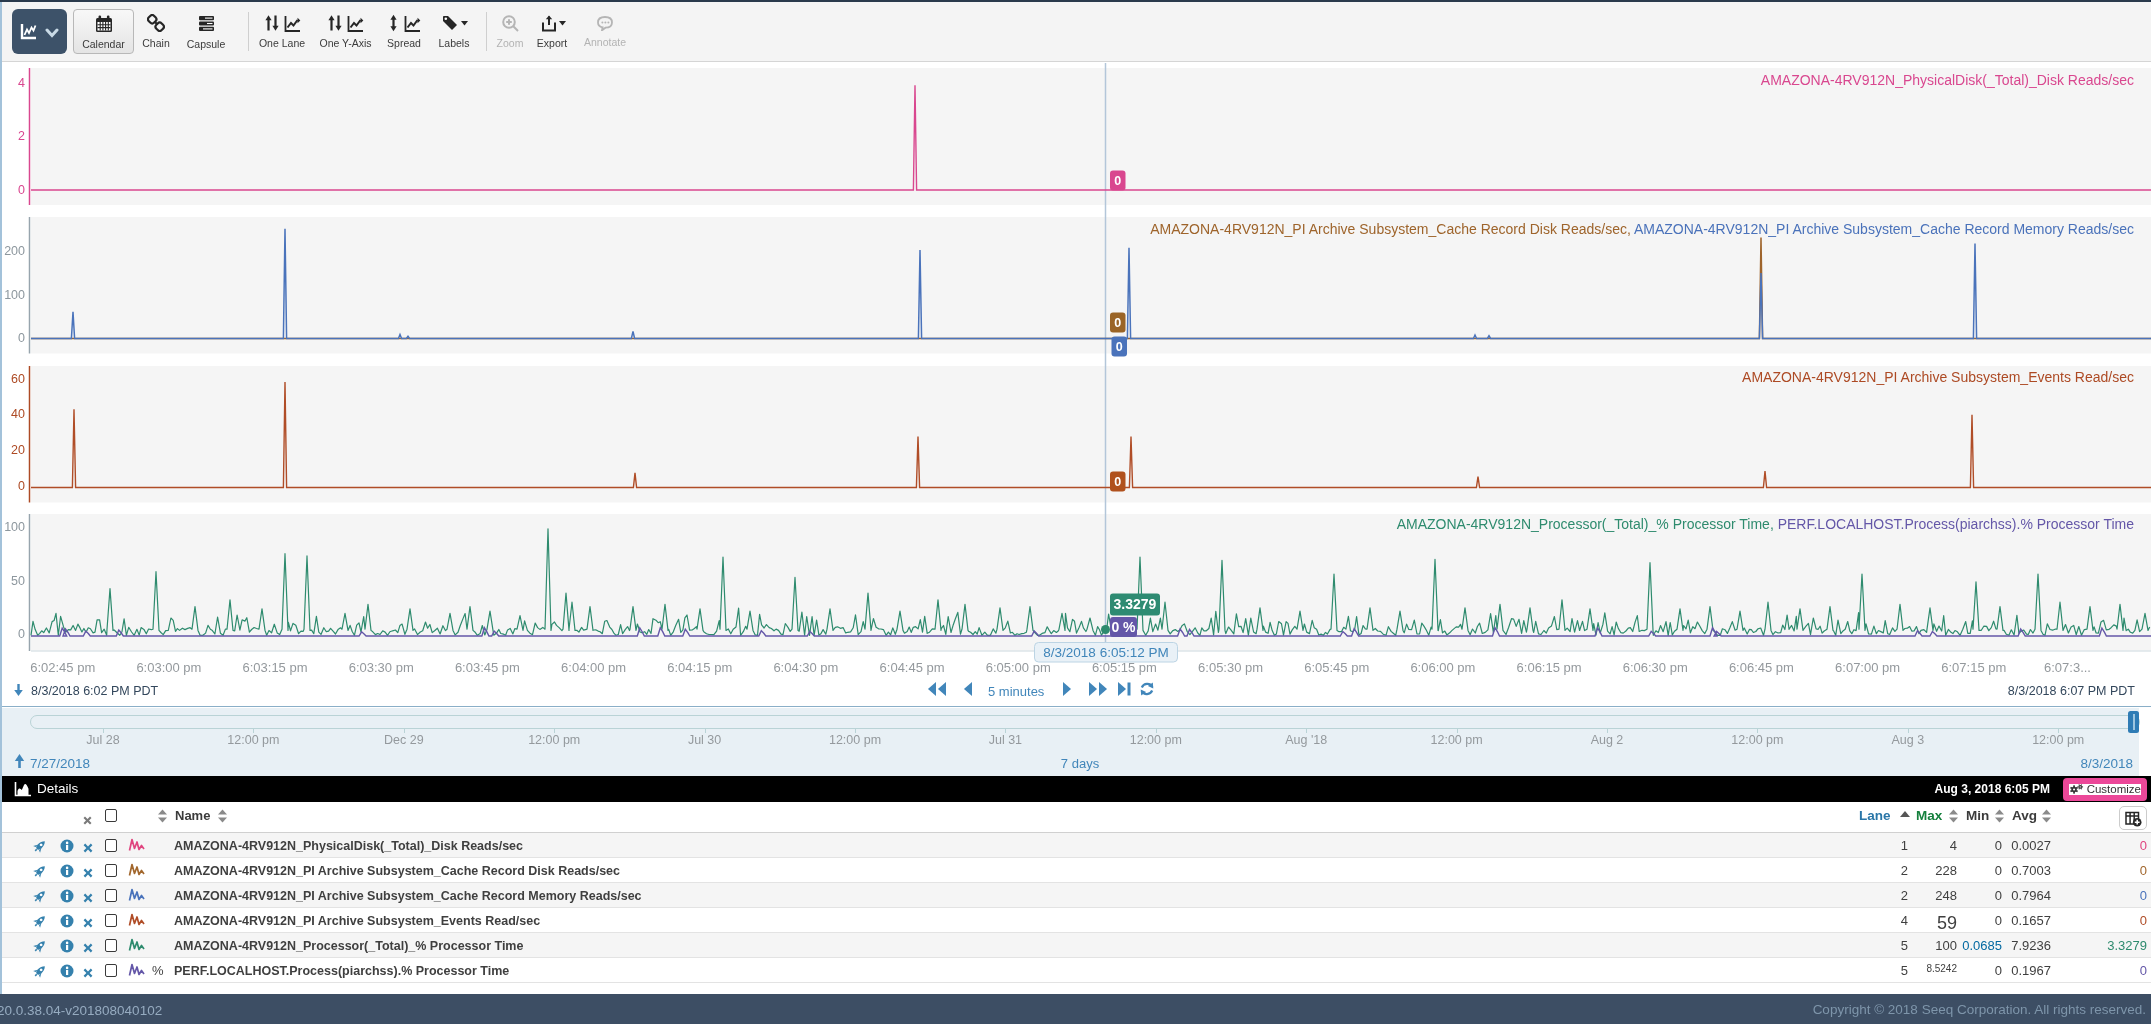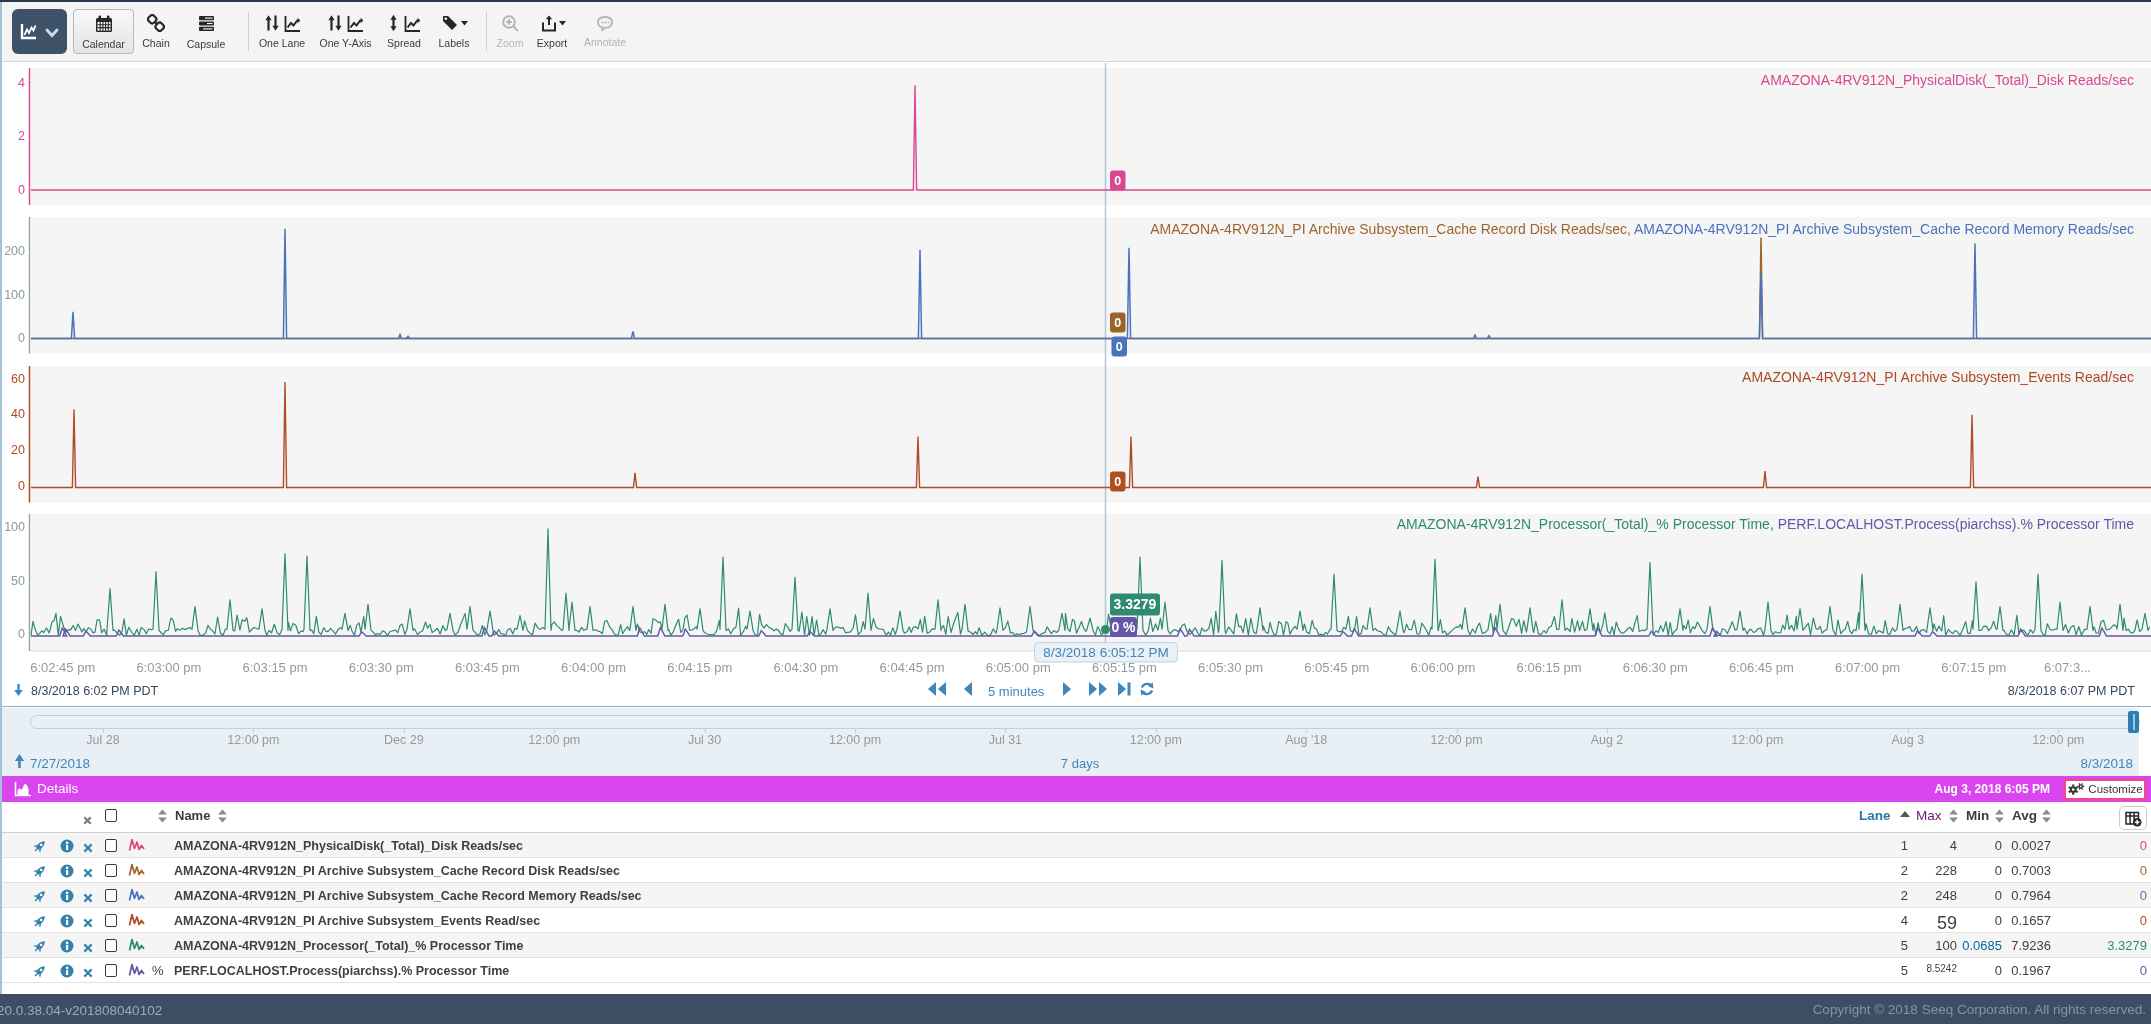--- a/index.html
+++ b/index.html
@@ -251,29 +251,29 @@
 <div class="abs" style="left:2128px;top:711px;width:11px;height:22px;background:#2f7cb5;border-radius:2.5px"></div>
 <div class="abs" style="left:2132.5px;top:714px;width:2px;height:16px;background:#9ec6e0"></div>
 <div class="abs" style="left:13px;top:753px"><svg width="13" height="16" style="" viewBox="0 0 13 16">
       <line x1="6.5" y1="15" x2="6.5" y2="7" stroke="#4186ba" stroke-width="2.6"></line>
       <path d="M1.8 8 L6.5 1 L11.2 8 Z" fill="#4186ba"></path>
     </svg></div>
 <div class="abs" style="left:30px;top:756px;font-size:13.5px;color:#4186ba">7/27/2018</div>
 <div class="abs" style="left:1020px;top:756px;width:120px;text-align:center;font-size:13px;color:#4186ba">7 days</div>
 <div class="abs" style="right:18px;top:756px;font-size:13.5px;color:#4186ba">8/3/2018</div>
 
-<div class="abs" style="left:0;top:776px;width:2151px;height:26px;background:#d946ef">
+<div class="abs" style="left:0;top:776px;width:2151px;height:26px;background:#000000">
   <div class="abs" style="left:14px;top:6px"><svg width="17" height="15" style="" viewBox="0 0 17 15">
         <path d="M1.5 0 V13.5 H17" stroke="#fff" stroke-width="1.6" fill="none"></path>
         <path d="M3.5 13 L3.5 9 C5 5 6.5 6.8 7.8 8 L10 3 C11.3 0.8 12.8 2.5 14.5 6.8 L14.5 13 Z" fill="#fff"></path>
       </svg></div>
   <div class="abs" style="left:37px;top:5px;color:#fff;font-size:13.5px">Details</div>
   <div class="abs" style="right:101px;top:6px;color:#fff;font-size:12px;font-weight:bold">Aug 3, 2018 6:05 PM</div>
 </div>
-<div class="abs" style="left:2063px;top:777.5px;width:84px;height:23px;background:#fff;border:3px solid #ec4899;border-radius:4px;display:flex;align-items:center;justify-content:center;overflow:hidden">
+<div class="abs" style="left:2063px;top:777.5px;width:84px;height:23px;background:#fff;border:6px solid #ec4899;border-radius:4px;display:flex;align-items:center;justify-content:center;overflow:hidden">
   <svg width="18" height="14" style="" viewBox="0 0 18 14">
       <g fill="#333">
         <g transform="translate(6.2,7.6)">
           <circle r="3.4"></circle>
           <rect x="-1.05" y="-5.1" width="2.1" height="2.2" transform="rotate(0)"></rect>
           <rect x="-1.05" y="-5.1" width="2.1" height="2.2" transform="rotate(60)"></rect>
           <rect x="-1.05" y="-5.1" width="2.1" height="2.2" transform="rotate(120)"></rect>
           <rect x="-1.05" y="-5.1" width="2.1" height="2.2" transform="rotate(180)"></rect>
           <rect x="-1.05" y="-5.1" width="2.1" height="2.2" transform="rotate(240)"></rect>
           <rect x="-1.05" y="-5.1" width="2.1" height="2.2" transform="rotate(300)"></rect>
@@ -305,21 +305,21 @@
     </svg>
   <div class="abs" style="left:175px;top:6px;font-size:13px;font-weight:bold;color:#3b3b3b">Name</div>
   <svg class="abs" style="left:217px;top:7px" width="11" height="14" viewBox="0 0 11 14">
       <path d="M1 5.5 L5.5 0.5 L10 5.5 Z" fill="#8a8a8a"></path>
       <path d="M1 8.5 L5.5 13.5 L10 8.5 Z" fill="#8a8a8a"></path>
     </svg>
   <div class="abs" style="left:1859px;top:6px;font-size:13.5px;font-weight:bold;color:#2a76a8">Lane</div>
   <svg class="abs" style="left:1899px;top:8px" width="12" height="8" viewBox="0 0 12 8">
       <path d="M1 7 L6 1 L11 7 Z" fill="#555"></path>
     </svg>
-  <div class="abs" style="left:1916px;top:6px;font-size:13.5px;font-weight:normal;color:#701a75">Max</div>
+  <div class="abs" style="left:1916px;top:6px;font-size:13.5px;font-weight:bold;color:#15803d">Max</div>
   <svg class="abs" style="left:1948px;top:7px" width="11" height="14" viewBox="0 0 11 14">
       <path d="M1 5.5 L5.5 0.5 L10 5.5 Z" fill="#8a8a8a"></path>
       <path d="M1 8.5 L5.5 13.5 L10 8.5 Z" fill="#8a8a8a"></path>
     </svg>
   <div class="abs" style="left:1966px;top:6px;font-size:13.5px;font-weight:bold;color:#3b3b3b">Min</div>
   <svg class="abs" style="left:1994px;top:7px" width="11" height="14" viewBox="0 0 11 14">
       <path d="M1 5.5 L5.5 0.5 L10 5.5 Z" fill="#8a8a8a"></path>
       <path d="M1 8.5 L5.5 13.5 L10 8.5 Z" fill="#8a8a8a"></path>
     </svg>
   <div class="abs" style="left:2012px;top:6px;font-size:13.5px;font-weight:bold;color:#3b3b3b">Avg</div>

